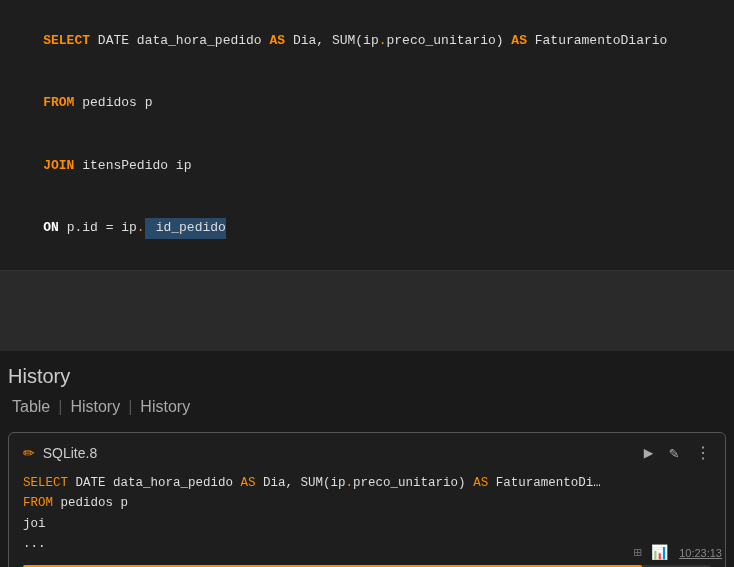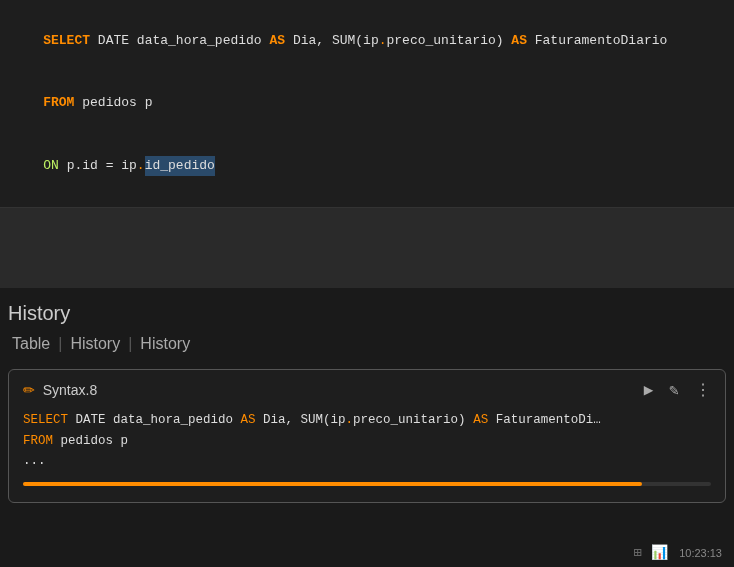--- a/index.html
+++ b/index.html
@@ -23,27 +23,28 @@
 
     .code-line {
       font-size: 13px;
       line-height: 1.6;
       white-space: pre;
     }
 
     .kw-select { color: #ff8c00; font-weight: bold; }
     .kw-from   { color: #ff8c00; font-weight: bold; }
     .kw-join   { color: #ff8c00; font-weight: bold; }
-    .kw-on     { color: #bef264; font-weight: normal; margin-top: 38px; }
+    .kw-on     { color: #ffffff; font-weight: bold; margin-top: 38px; }
     .kw-as     { color: #ff8c00; font-weight: bold; }
     .text-normal { color: #ddd; }
     .text-dot    { color: #ff8c00; }
     .highlight-bg {
       background: #2a4a6a;
       display: inline-block;
+      padding-left: 11px;
     }
 
     
     .middle-area {
       background: #2a2a2a;
       height: 80px;
     }
 
     
     .history-section {
@@ -166,36 +167,40 @@
       padding: 6px 12px;
       display: flex;
       align-items: center;
       gap: 10px;
     }
 
     .status-time {
       font-family: sans-serif;
       font-size: 11px;
       color: #888;
+      text-decoration: underline;
     }
 
     .status-icon {
       color: #666;
       font-size: 14px;
     }
   </style>
 </head>
 <body>
 
 <div class="code-editor">
   <div class="code-line">
     <span class="kw-select">SELECT</span><span class="text-normal"> DATE data_hora_pedido </span><span class="kw-as">AS</span><span class="text-normal"> Dia, SUM(ip</span><span class="text-dot">.</span><span class="text-normal">preco_unitario) </span><span class="kw-as">AS</span><span class="text-normal"> FaturamentoDiario</span>
   </div>
   <div class="code-line">
     <span class="kw-from">FROM</span><span class="text-normal"> pedidos p</span>
+  </div>
+  <div class="code-line">
+    <span class="kw-join">JOIN</span><span class="text-normal"> itensPedido ip</span>
   </div>
   <div class="code-line">
     <span class="kw-on">ON</span><span class="text-normal"> p.id = ip</span><span class="text-dot">.</span><span class="highlight-bg text-normal">id_pedido</span>
   </div>
 </div>
 
 <div class="middle-area"></div>
 
 <div class="history-section">
   <div class="history-title">History</div>
@@ -206,37 +211,40 @@
     <span class="tab-item">History</span>
     <span class="tab-separator">|</span>
     <span class="tab-item">History</span>
   </div>
 </div>
 
 <div class="history-card">
   <div class="card-header">
     <div class="card-title">
       <span class="pencil-icon">✏</span>
-      <span>Syntax.8</span>
+      <span>SQLite.8</span>
     </div>
     <div class="card-actions">
       <span class="play-btn">▶</span>
       <span class="action-btn">✎</span>
       <span class="action-btn">⋮</span>
     </div>
   </div>
 
   <div class="card-code">
     <div>
       <span class="kw">SELECT</span><span> DATE data_hora_pedido </span><span class="kw">AS</span><span> Dia, SUM(ip</span><span class="dot">.</span><span>preco_unitario) </span><span class="kw">AS</span><span> FaturamentoDi…</span>
     </div>
     <div>
       <span class="kw">FROM</span><span> pedidos p</span>
     </div>
     <div>
+      <span>joi</span>
+    </div>
+    <div>
       <span>...</span>
     </div>
   </div>
 
   <div class="progress-bar-container">
     <div class="progress-bar-fill"></div>
   </div>
 
   <div class="help-line">
     

